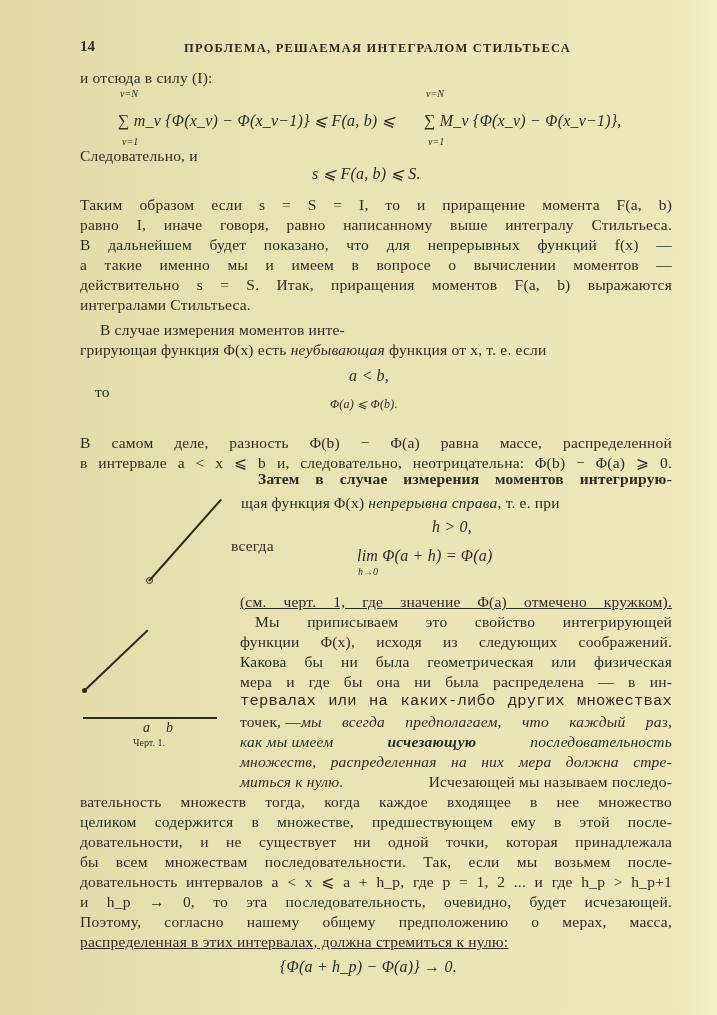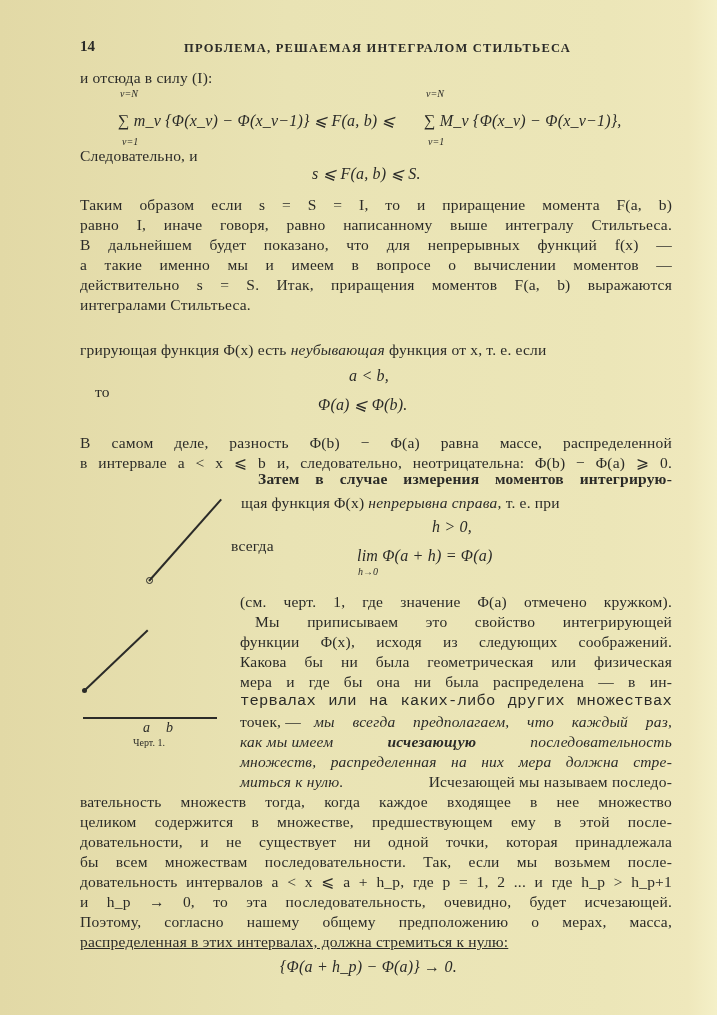--- a/index.html
+++ b/index.html
@@ -50,55 +50,56 @@
     <div class="abs txt just" style="left:80px;top:194px;width:592px;">Таким образом если s = S = I, то и приращение момента F(a, b)</div>
     <div class="abs txt just" style="left:80px;top:214px;width:592px;">равно I, иначе говоря, равно написанному выше интегралу Стильтьеса.</div>
     <div class="abs txt just" style="left:80px;top:234px;width:592px;">В дальнейшем будет показано, что для непрерывных функций f(x) —</div>
     <div class="abs txt just" style="left:80px;top:254px;width:592px;">а такие именно мы и имеем в вопросе о вычислении моментов —</div>
     <div class="abs txt just" style="left:80px;top:274px;width:592px;">действительно s = S. Итак, приращения моментов F(a, b) выражаются</div>
     <div class="abs txt" style="left:80px;top:294px;">интегралами Стильтьеса.</div>
   </div>
 
   <div>
     <div class="abs txt" style="left:100px;top:319px;width:572px;display:flex;justify-content:space-between;">
+      <span>В случае измерения моментов инте-</span>
     </div>
     <div class="abs txt" style="left:80px;top:339px;">
       <span>грирующая функция Φ(x) есть </span><span class="it">неубывающая</span><span> функция от x, т. е. если</span>
     </div>
   </div>
 
   <div class="abs txt it" style="left:349px;top:365px;font-size:16px;">a &lt; b,</div>
   <div class="abs txt" style="left:80px;top:381px;margin-left:15px;">то</div>
-  <div class="abs txt it" style="left:318px;top:394px;font-size:16px;">Φ(a) ⩽ Φ(b).</div>
+  <div class="abs txt it" style="left:330px;top:394px;font-size:12px;">Φ(a) ⩽ Φ(b).</div>
 
   <div>
     <div class="abs txt just" style="left:80px;top:432px;width:592px;">В самом деле, разность Φ(b) − Φ(a) равна массе, распределенной</div>
     <div class="abs txt just" style="left:80px;top:452px;width:592px;">в интервале a &lt; x ⩽ b и, следовательно, неотрицательна: Φ(b) − Φ(a) ⩾ 0.</div>
   </div>
 
   <div>
     <div class="abs txt just" style="left:258px;top:468px;width:414px;font-weight:bold;">Затем в случае измерения моментов интегрирую-</div>
     <div class="abs txt" style="left:241px;top:492px;">
       <span>щая функция Φ(x) </span><span class="it">непрерывна справа</span><span>, т. е. при</span>
     </div>
   </div>
 
   <div class="abs txt it" style="left:432px;top:516px;font-size:16px;">h &gt; 0,</div>
   <div class="abs txt" style="left:231px;top:535px;">всегда</div>
   <div class="abs txt it" style="left:357px;top:545px;font-size:16px;">lim Φ(a + h) = Φ(a)</div>
   <div class="abs small it" style="left:358px;top:566px;text-align:center;">h→0</div>
 
   <div>
-    <div class="abs txt just" style="left:240px;top:591px;width:432px;">(см. черт. 1, где значение Φ(a) отмечено кружком).</div>
+    <div class="abs txt just" style="left:240px;top:591px;width:432px;text-decoration:underline;">(см. черт. 1, где значение Φ(a) отмечено кружком).</div>
     <div class="abs txt just" style="left:255px;top:611px;width:417px;">Мы приписываем это свойство интегрирующей</div>
     <div class="abs txt just" style="left:240px;top:631px;width:432px;">функции Φ(x), исходя из следующих соображений.</div>
     <div class="abs txt just" style="left:240px;top:651px;width:432px;">Какова бы ни была геометрическая или физическая</div>
     <div class="abs txt just" style="left:240px;top:671px;width:432px;">мера и где бы она ни была распределена — в ин-</div>
     <div class="abs txt just" style="left:240px;top:691px;width:432px;font-family:Liberation Mono, monospace;">тервалах или на каких-либо других множествах</div>
-    <div class="abs txt" style="left:240px;top:711px;width:432px;display:flex;justify-content:space-between;gap:13px;">
+    <div class="abs txt" style="left:240px;top:711px;width:432px;display:flex;justify-content:space-between;">
       <span>точек, — </span>
         <span class="it" style="flex:1;text-align:justify;text-align-last:justify;">мы всегда предполагаем, что каждый раз,</span>
     </div>
     <div class="abs txt it" style="left:240px;top:731px;width:432px;display:flex;justify-content:space-between;">
       <span>как мы имеем </span>
         <span class="b">исчезающую</span>
         <span> последовательность</span>
     </div>
     <div class="abs txt it just" style="left:240px;top:751px;width:432px;">множеств, распределенная на них мера должна стре-</div>
     <div class="abs txt" style="left:240px;top:771px;width:432px;display:flex;justify-content:space-between;">

